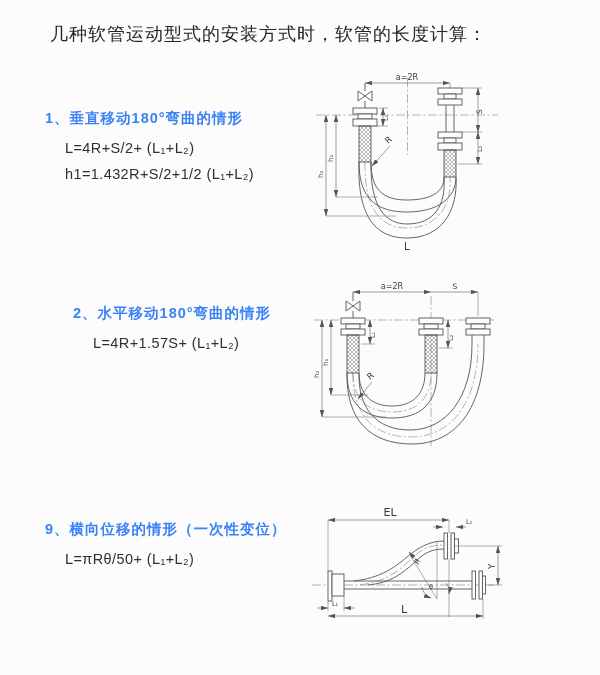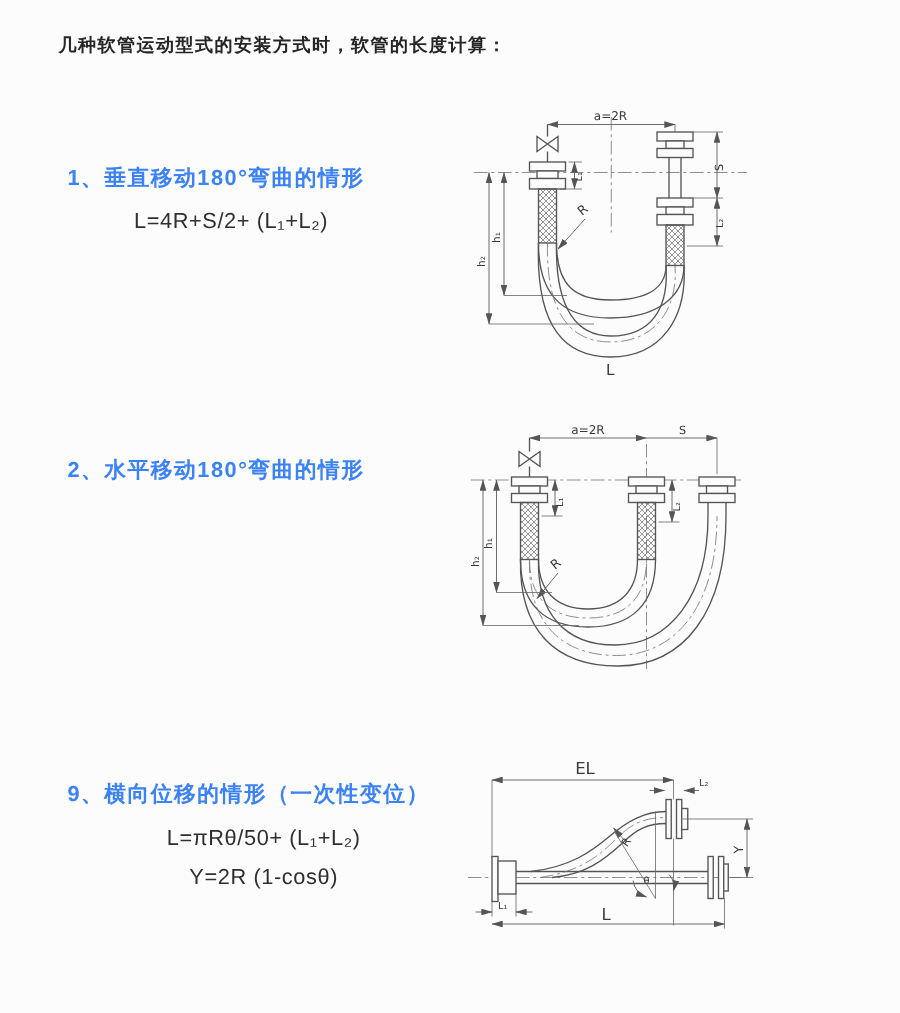--- a/index.html
+++ b/index.html
@@ -3,31 +3,31 @@
 <meta charset="utf-8">
 <style>
   html,body{margin:0;padding:0;}
   body{
     width:600px;height:675px;position:relative;
     background:#fcfcfc;overflow:hidden;
     font-family:"Liberation Sans","DejaVu Sans",sans-serif;
     color:#2b2b2b;
   }
   .page-title{
-    position:absolute;left:39px;top:22px;
-    font-size:12px;font-weight:700;letter-spacing:1px;color:#262626;
+    position:absolute;left:50px;top:22px;
+    font-size:18px;font-weight:400;letter-spacing:1px;color:#262626;
   }
   .section{position:absolute;left:45px;}
   .section-1{top:109px;}
-  .section-2{top:304px;}
+  .section-2{top:304px;margin-left:28px;}
   .section-3{top:520px;}
   .sec-heading{
     font-size:14.5px;font-weight:600;letter-spacing:1px;color:#3b82f6;
   }
-  .formulas{margin:7px 0 0 20px;padding:0;list-style:none;text-align:center;}
+  .formulas{margin:7px 0 0 20px;padding:0;list-style:none;}
   .formulas li{
     font-size:14.5px;line-height:26px;color:#2f2f2f;
     letter-spacing:0.4px;white-space:nowrap;
   }
   svg.diagram{position:absolute;}
   #dia1{left:298px;top:60px;}
   #dia2{left:298px;top:278px;}
   #dia3{left:298px;top:493px;}
   svg text{font-family:"DejaVu Sans",sans-serif;fill:#3a3a3a;}
   .ln{stroke:#555;stroke-width:0.9;fill:none;}
@@ -39,34 +39,35 @@
 </style>
 </head>
 <body>
 
 <div class="page-title">几种软管运动型式的安装方式时，软管的长度计算：</div>
 
 <div class="section section-1">
   <div class="sec-heading">1、垂直移动180°弯曲的情形</div>
   <ul class="formulas">
     <li>L=4R+S/2+ (L₁+L₂)</li>
+    <li>h1=1.432R+S/2+1/2 (L₁+L₂)</li>
   </ul>
 </div>
 
 <div class="section section-2">
   <div class="sec-heading">2、水平移动180°弯曲的情形</div>
   <ul class="formulas">
+    <li>L=4R+1.57S+ (L₁+L₂)</li>
   </ul>
 </div>
 
 <div class="section section-3">
   <div class="sec-heading">9、横向位移的情形（一次性变位）</div>
   <ul class="formulas">
     <li>L=πRθ/50+ (L₁+L₂)</li>
-    <li>Y=2R (1-cosθ)</li>
   </ul>
 </div>
 
 <svg id="dia1" class="diagram" width="300" height="205" viewBox="0 0 300 205">
   <defs>
     <marker id="arr" viewBox="0 0 10 6" refX="9.5" refY="3" markerWidth="7.5" markerHeight="4.5" markerUnits="userSpaceOnUse" orient="auto-start-reverse">
       <path d="M0,0 L10,3 L0,6 z" fill="#555"></path>
     </marker>
     <pattern id="hatch" width="4" height="4" patternUnits="userSpaceOnUse">
       <path d="M0,4 L4,0 M0,0 L4,4" stroke="#777" stroke-width="0.5"></path>

